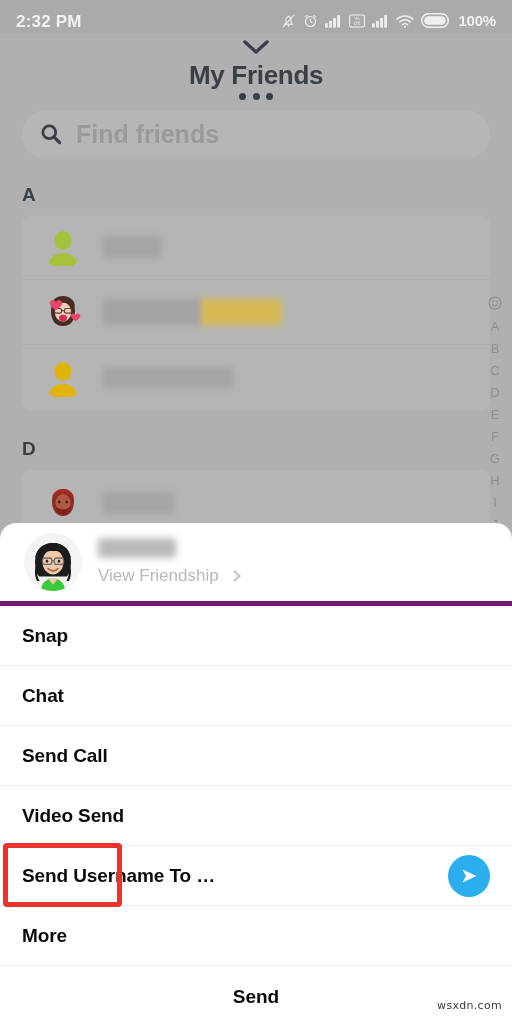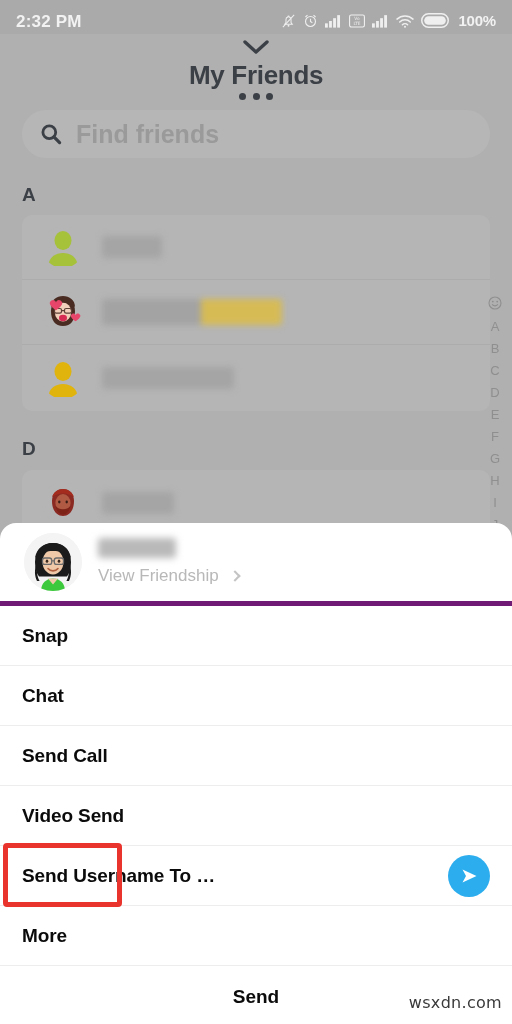--- a/index.html
+++ b/index.html
@@ -203,21 +203,21 @@
     left: 3px; top: 843px;
     width: 119px; height: 64px;
     border: 5px solid #e8342c;
     border-radius: 4px;
     pointer-events: none;
     z-index: 40;
   }
 
   .watermark {
     position: absolute; right: 10px; bottom: 12px;
-    font-size: 16px; color: #3a3a3a;
+    font-size: 11px; color: #3a3a3a;
     font-family: "DejaVu Sans", sans-serif;
     letter-spacing: .3px;
   }
 </style>
 </head>
 <body>
 
 <div id="app">
 
   <div class="backdrop">

